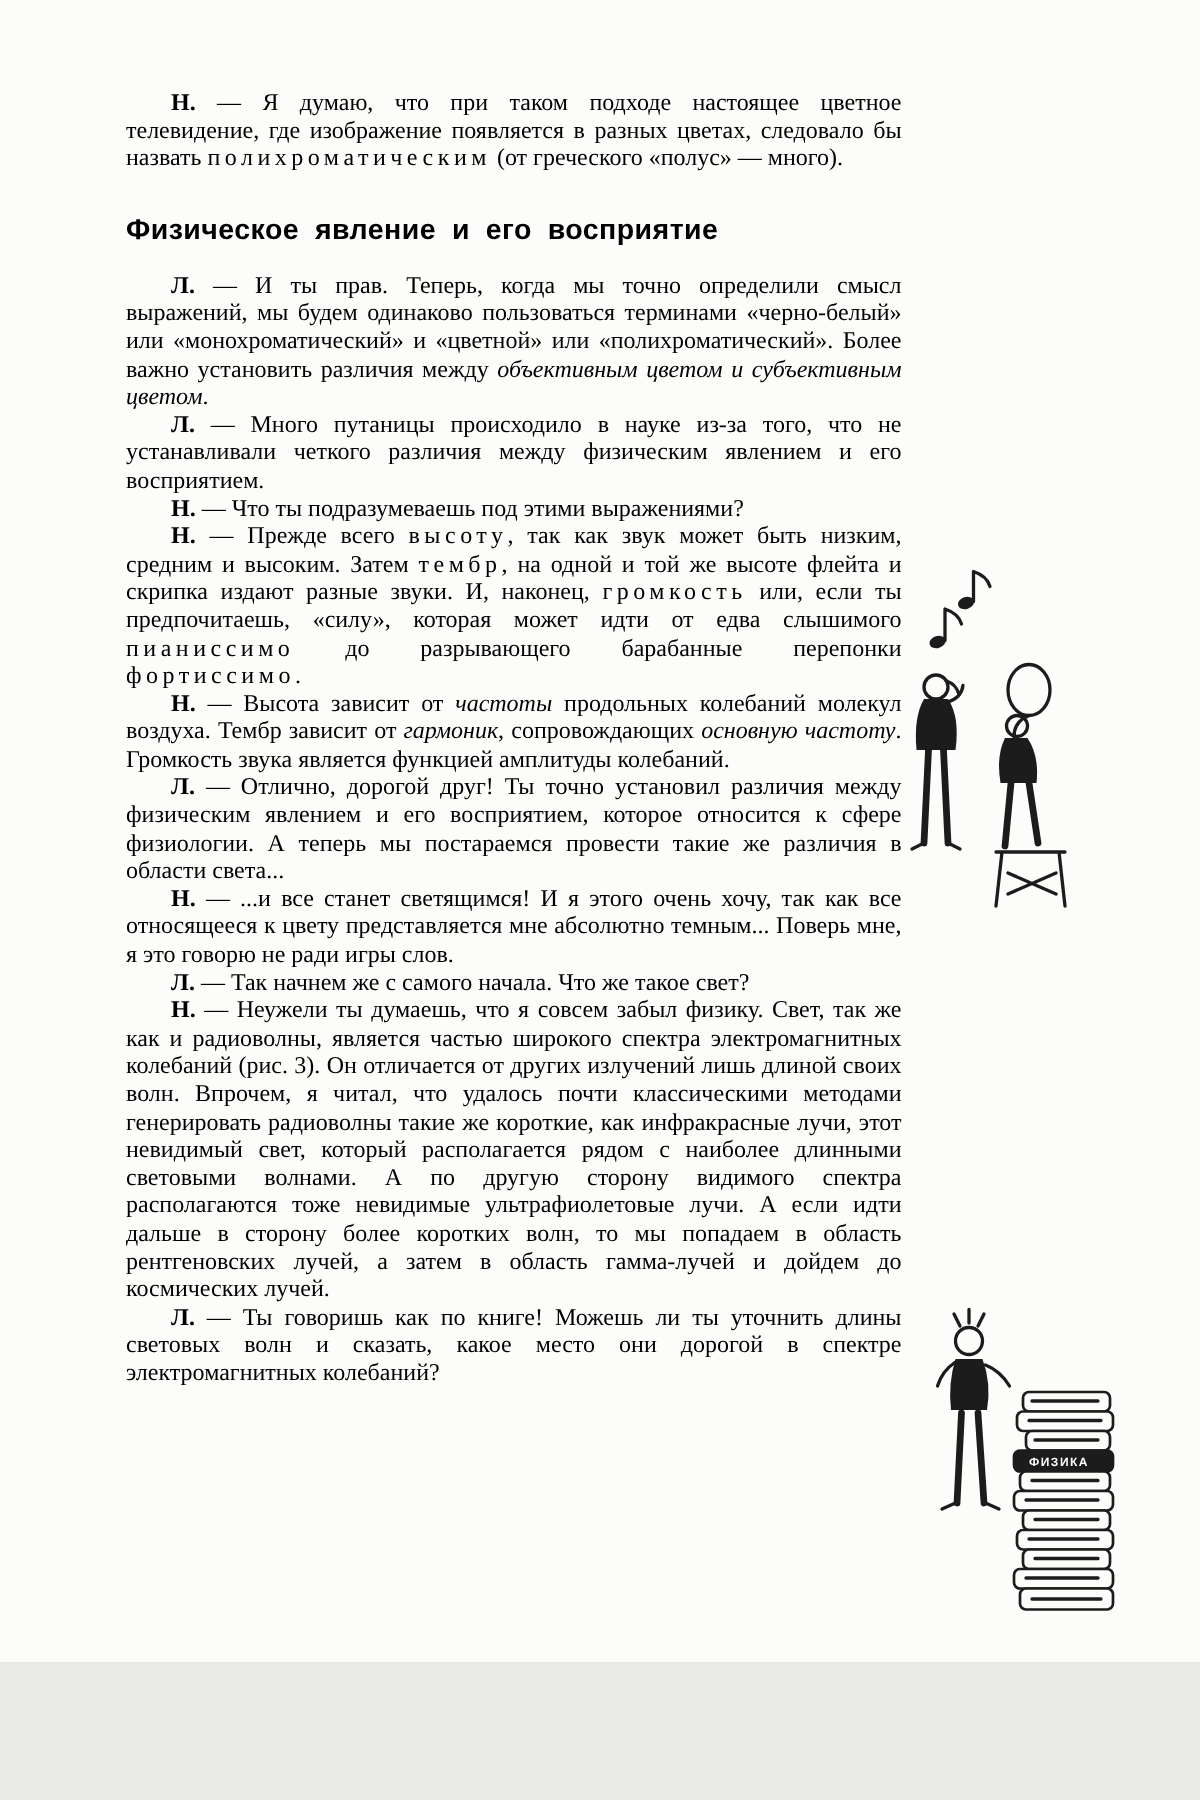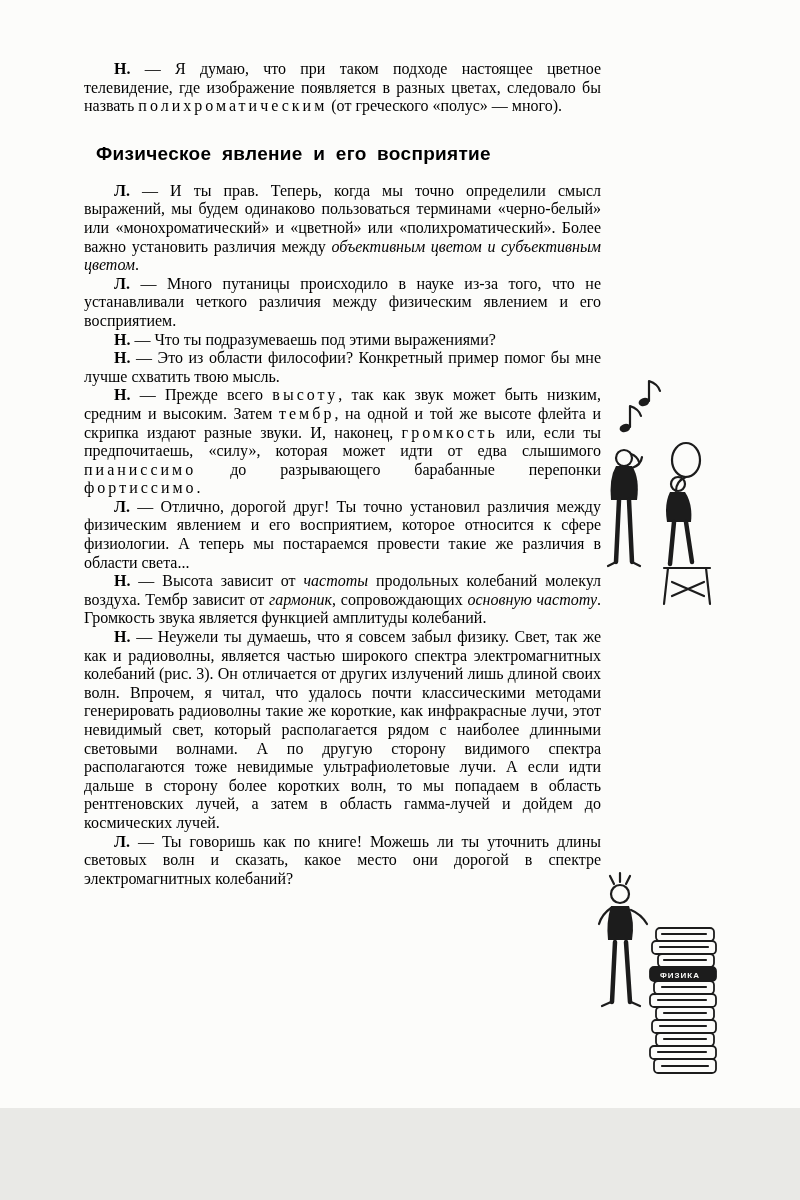--- a/index.html
+++ b/index.html
@@ -15,25 +15,25 @@
     margin:0;text-align:justify;text-indent:30px;
     font-size:16px;line-height:18.6px;
   }
   .b{font-weight:bold;}
   .i{font-style:italic;}
   .sp{letter-spacing:3px;}
   .section-title{
     font-family:"Liberation Sans", sans-serif;
     font-weight:bold;font-size:19px;line-height:22px;
     letter-spacing:.3px;word-spacing:5px;
-    margin:27px 0 17px 12px;text-indent:0;
+    margin:27px 0 17px 0;text-indent:0;
   }
   .illustration{position:absolute;}
   .ill-music{left:598px;top:372px;width:120px;height:250px;}
-  .ill-books{left:590px;top:870px;width:140px;height:215px;text-decoration:underline;}
+  .ill-books{left:616px;top:870px;width:140px;height:215px;text-decoration:underline;}
   .page-number{
     position:absolute;left:698px;top:1108px;
     font-weight:bold;font-size:17px;
   }
   svg .ink{stroke:#1c1c1c;fill:none;stroke-width:2.2;stroke-linecap:round;stroke-linejoin:round;}
   svg .fill{fill:#1c1c1c;stroke:none;}
   svg .thick{stroke-width:4.5;}
   svg .spine{fill:#fcfcfa;stroke:#1c1c1c;stroke-width:1.8;}
   svg .spine-dark{fill:#1c1c1c;stroke:#1c1c1c;stroke-width:1.8;}
   svg text.spine-label{
@@ -51,24 +51,25 @@
     <div>
         <p class="para"><span class="b">Н.</span><span> — Я думаю, что при таком подходе настоящее цветное телевидение, где изображение появляется в разных цветах, следовало бы назвать </span><span class="sp">полихроматическим</span><span> (от греческого «полус» — много).</span></p>
       </div>
 
     <h2 class="section-title">Физическое явление и его восприятие</h2>
 
     <div>
         <p class="para"><span class="b">Л.</span><span> — И ты прав. Теперь, когда мы точно определили смысл выражений, мы будем одинаково пользоваться терминами «черно-белый» или «монохроматический» и «цветной» или «полихроматический». Более важно установить различия между </span><span class="i">объективным цветом и субъективным цветом</span><span>.</span></p>
         <p class="para"><span class="b">Л.</span><span> — Много путаницы происходило в науке из-за того, что не устанавливали четкого различия между физическим явлением и его восприятием.</span></p>
         <p class="para"><span class="b">Н.</span><span> — Что ты подразумеваешь под этими выражениями?</span></p>
-        <p class="para"><span class="b">Н.</span><span> — Это из области философии? Конкретный пример помог бы мне лучше схватить твою мысль.</span></p>
         <p class="para"><span class="b">Н.</span><span> — Прежде всего </span><span class="sp">высоту</span><span>, так как звук может быть низким, средним и высоким. Затем </span><span class="sp">тембр</span><span>, на одной и той же высоте флейта и скрипка издают разные звуки. И, наконец, </span><span class="sp">громкость</span><span> или, если ты предпочитаешь, «силу», которая может идти от едва слышимого </span><span class="sp">пианиссимо</span><span> до разрывающего барабанные перепонки </span><span class="sp">фортиссимо</span><span>.</span></p>
+        <p class="para"><span class="b">Н.</span><span> — Высота зависит от </span><span class="i">частоты</span><span> продольных колебаний молекул воздуха. Тембр зависит от </span><span class="i">гармоник</span><span>, сопровождающих </span><span class="i">основную частоту</span><span>. Громкость звука является функцией амплитуды колебаний.</span></p>
         <p class="para"><span class="b">Л.</span><span> — Отлично, дорогой друг! Ты точно установил различия между физическим явлением и его восприятием, которое относится к сфере физиологии. А теперь мы постараемся провести такие же различия в области света...</span></p>
-        <p class="para"><span class="b">Н.</span><span> — Высота зависит от </span><span class="i">частоты</span><span> продольных колебаний молекул воздуха. Тембр зависит от </span><span class="i">гармоник</span><span>, сопровождающих </span><span class="i">основную частоту</span><span>. Громкость звука является функцией амплитуды колебаний.</span></p>
+        <p class="para"><span class="b">Н.</span><span> — ...и все станет светящимся! И я этого очень хочу, так как все относящееся к цвету представляется мне абсолютно темным... Поверь мне, я это говорю не ради игры слов.</span></p>
+        <p class="para"><span class="b">Л.</span><span> — Так начнем же с самого начала. Что же такое свет?</span></p>
       </div>
 
 
     <div>
         <p class="para"><span class="b">Н.</span><span> — Неужели ты думаешь, что я совсем забыл физику. Свет, так же как и радиоволны, является частью широкого спектра электромагнитных колебаний (рис. 3). Он отличается от других излучений лишь длиной своих волн. Впрочем, я читал, что удалось почти классическими методами генерировать радиоволны такие же короткие, как инфракрасные лучи, этот невидимый свет, который располагается рядом с наиболее длинными световыми волнами. А по другую сторону видимого спектра располагаются тоже невидимые ультрафиолетовые лучи. А если идти дальше в сторону более коротких волн, то мы попадаем в область рентгеновских лучей, а затем в область гамма-лучей и дойдем до космических лучей.</span></p>
         <p class="para"><span class="b">Л.</span><span> — Ты говоришь как по книге! Можешь ли ты уточнить длины световых волн и сказать, какое место они дорогой в спектре электромагнитных колебаний?</span></p>
       </div>
 
   </div>
 

